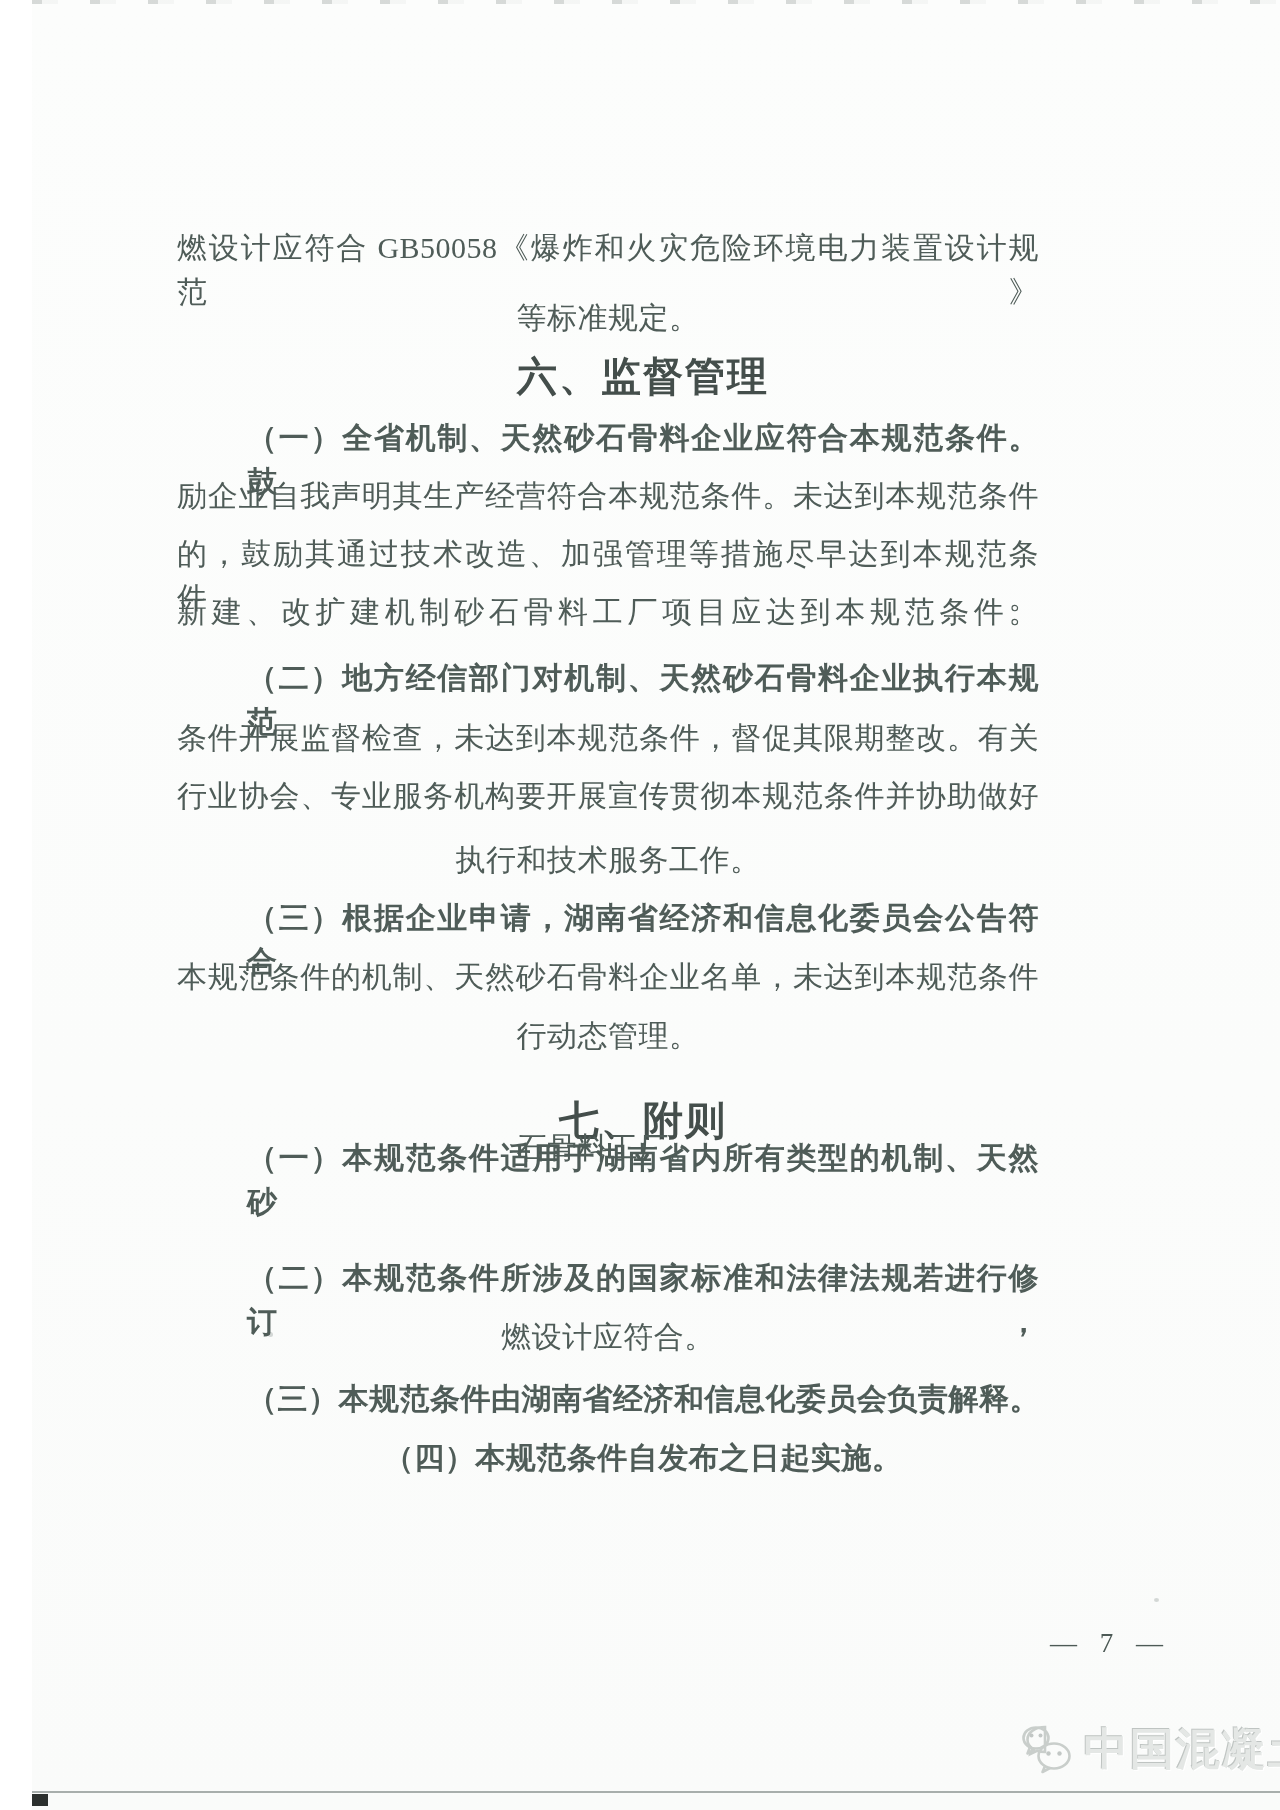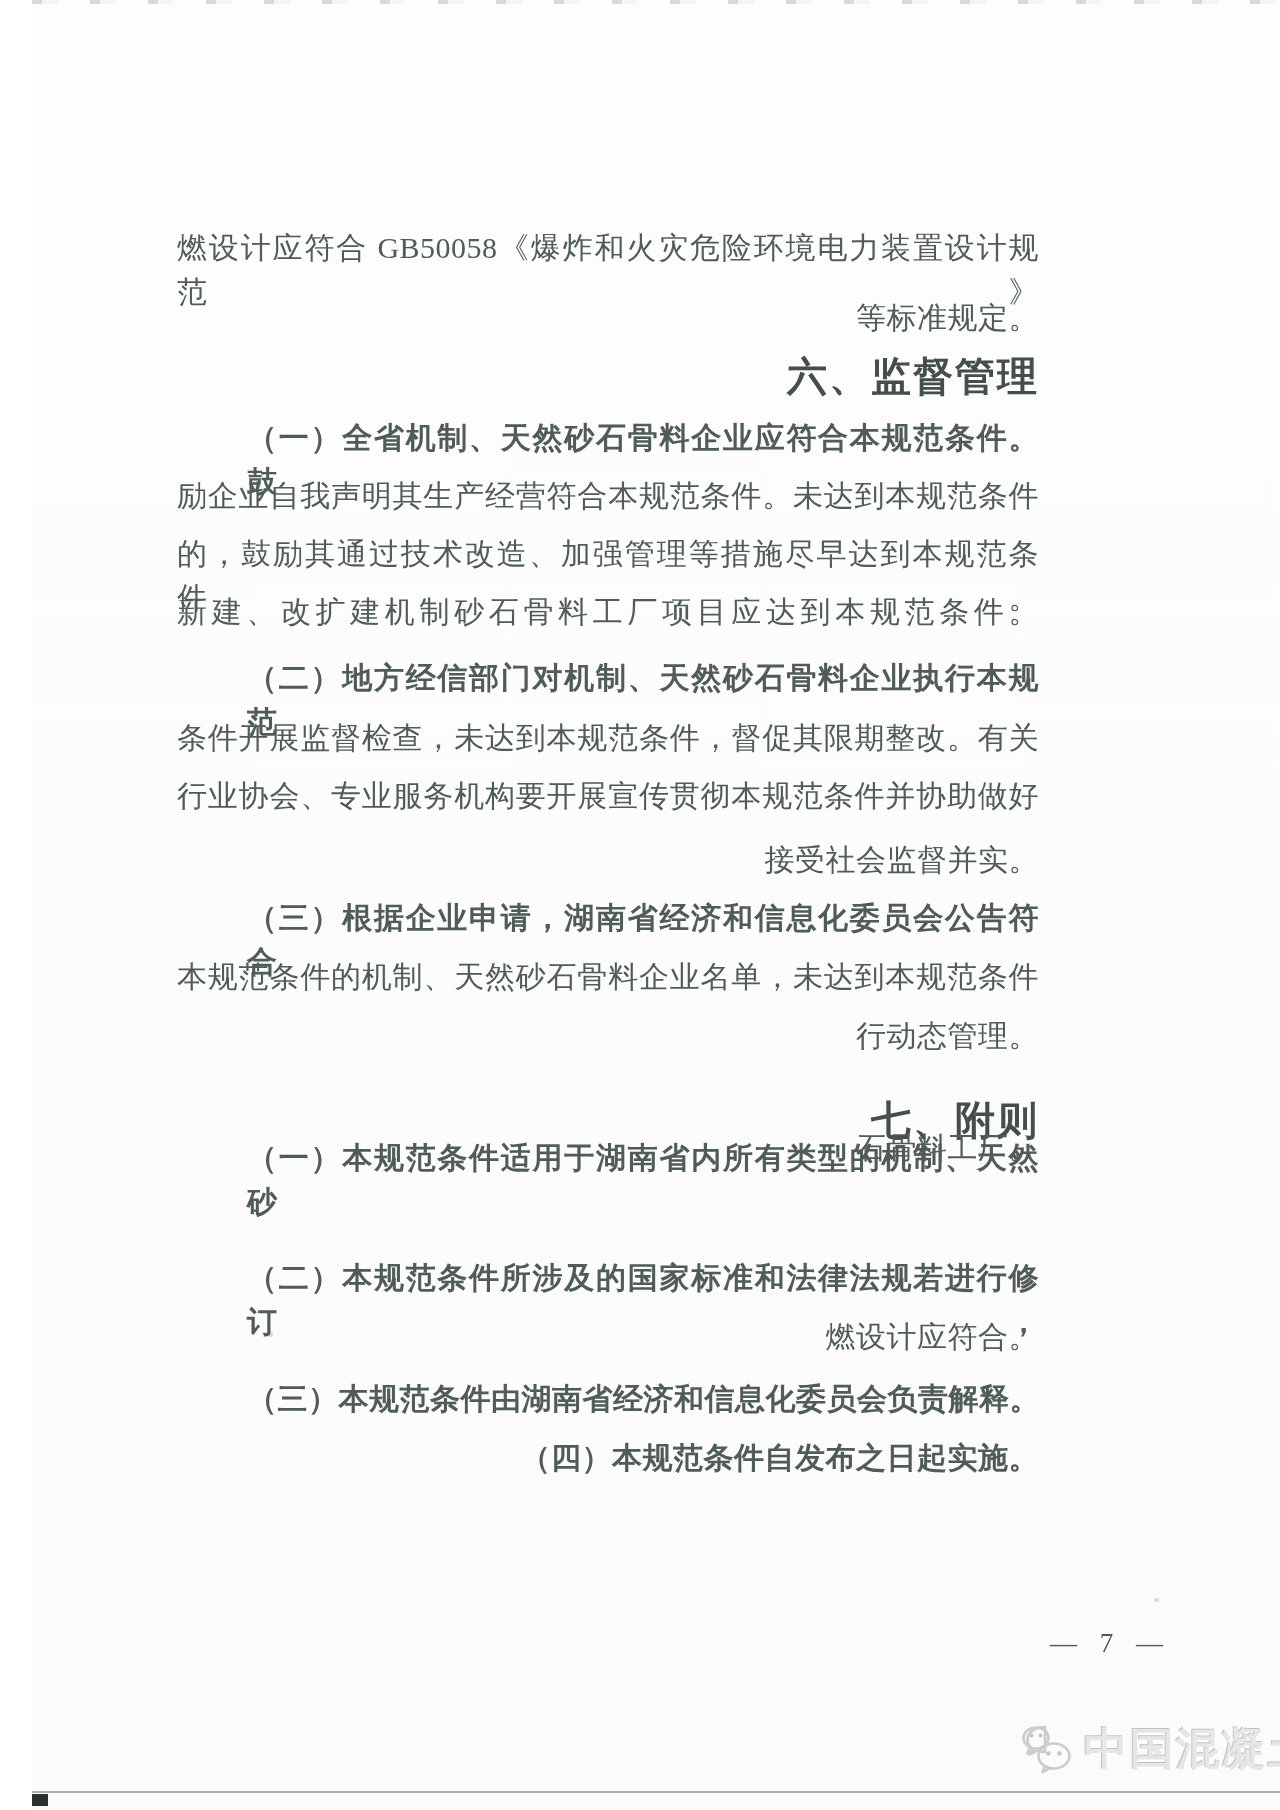--- a/index.html
+++ b/index.html
@@ -42,21 +42,21 @@
   .speck.s3 { left: 1122px; top: 1598px; width: 5px; height: 4px; }
 
   
   .textblock { position: absolute; left: 145px; top: 0; width: 862px; }
   .ln {
     position: absolute;
     width: 862px;
     font-size: 30px;
     line-height: 44px;
     color: #4f5c58;
-    text-align: right;
+    text-align: center;
     white-space: nowrap;
     letter-spacing: 0.5px;
   }
   .ln.just {
     white-space: normal;
     text-align: justify;
     text-align-last: justify;
   }
   .ln.indent { padding-left: 70px; width: 792px; font-weight: bold; }
   .ln.heading {
@@ -110,21 +110,21 @@
     <div class="ln just" style="top:226px">燃设计应符合 GB50058《爆炸和火灾危险环境电力装置设计规范》</div>
     <div class="ln" style="top:296px">等标准规定。</div>
     <div class="ln heading indent" style="top:354px">六、监督管理</div>
     <div class="ln just indent" style="top:416px">（一）全省机制、天然砂石骨料企业应符合本规范条件。鼓</div>
     <div class="ln just" style="top:474px">励企业自我声明其生产经营符合本规范条件。未达到本规范条件</div>
     <div class="ln just" style="top:532px">的，鼓励其通过技术改造、加强管理等措施尽早达到本规范条件。</div>
     <div class="ln just" style="top:590px">新建、改扩建机制砂石骨料工厂项目应达到本规范条件。</div>
     <div class="ln just indent" style="top:656px">（二）地方经信部门对机制、天然砂石骨料企业执行本规范</div>
     <div class="ln just" style="top:716px">条件开展监督检查，未达到本规范条件，督促其限期整改。有关</div>
     <div class="ln just" style="top:774px">行业协会、专业服务机构要开展宣传贯彻本规范条件并协助做好</div>
-    <div class="ln" style="top:838px">接受社会监督并实。</div>
+    <div class="ln" style="top:838px">执行和技术服务工作。</div>
     <div class="ln just indent" style="top:896px">（三）根据企业申请，湖南省经济和信息化委员会公告符合</div>
     <div class="ln just" style="top:955px">本规范条件的机制、天然砂石骨料企业名单，未达到本规范条件</div>
     <div class="ln" style="top:1014px">行动态管理。</div>
     <div class="ln heading indent" style="top:1098px">七、附则</div>
     <div class="ln just indent" style="top:1136px">（一）本规范条件适用于湖南省内所有类型的机制、天然砂</div>
     <div class="ln" style="top:1126px">石骨料工厂。</div>
     <div class="ln just indent" style="top:1256px">（二）本规范条件所涉及的国家标准和法律法规若进行修订，</div>
     <div class="ln" style="top:1315px">燃设计应符合。</div>
     <div class="ln indent" style="top:1377px">（三）本规范条件由湖南省经济和信息化委员会负责解释。</div>
     <div class="ln indent" style="top:1436px">（四）本规范条件自发布之日起实施。</div>

